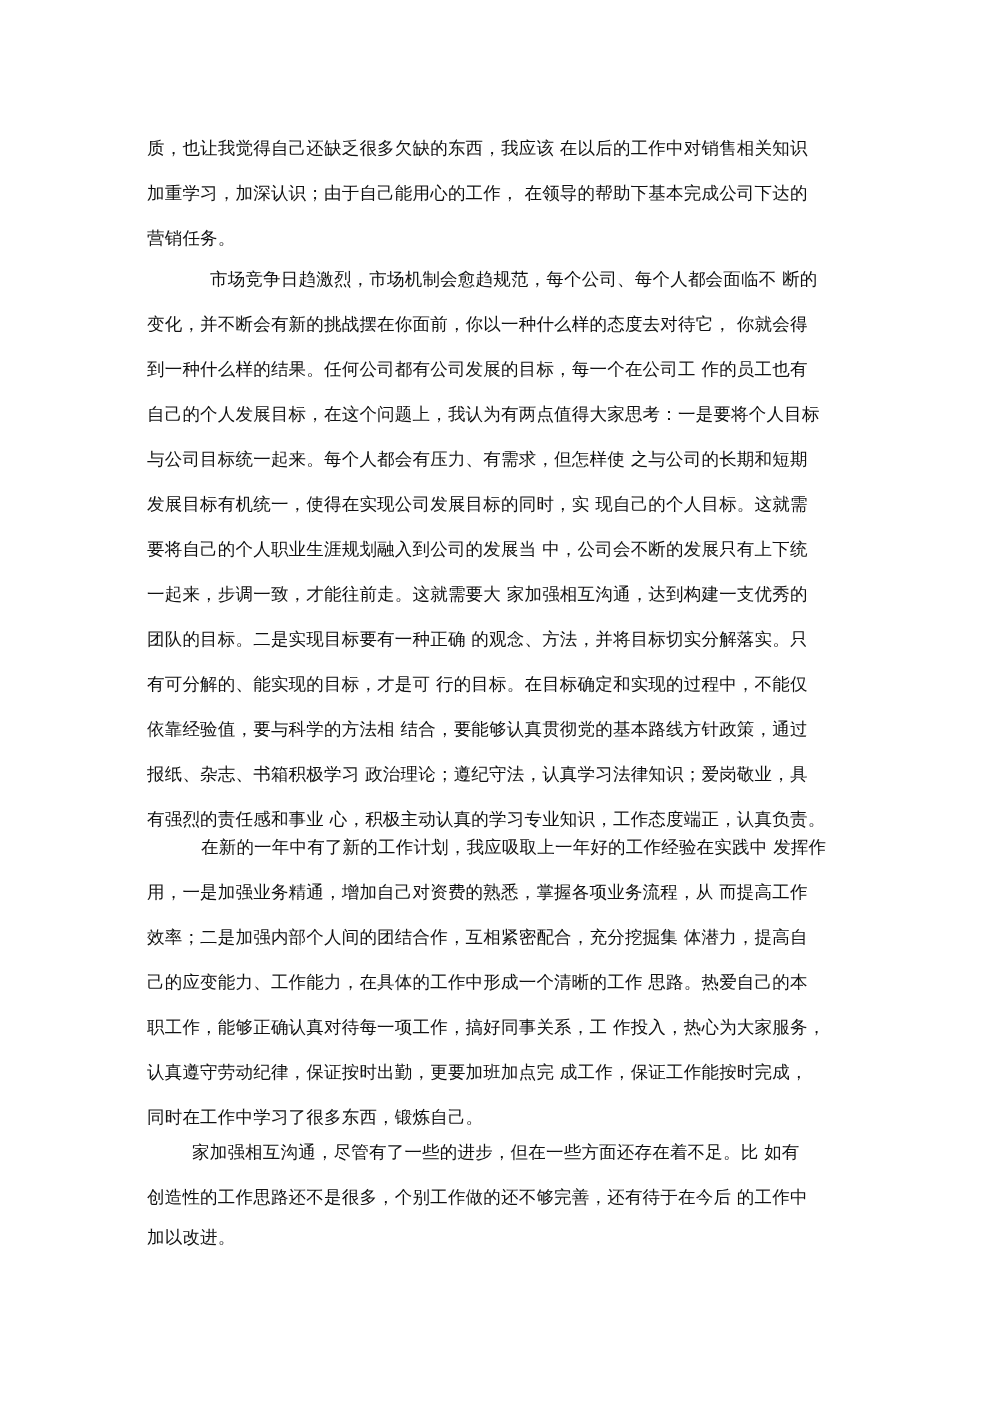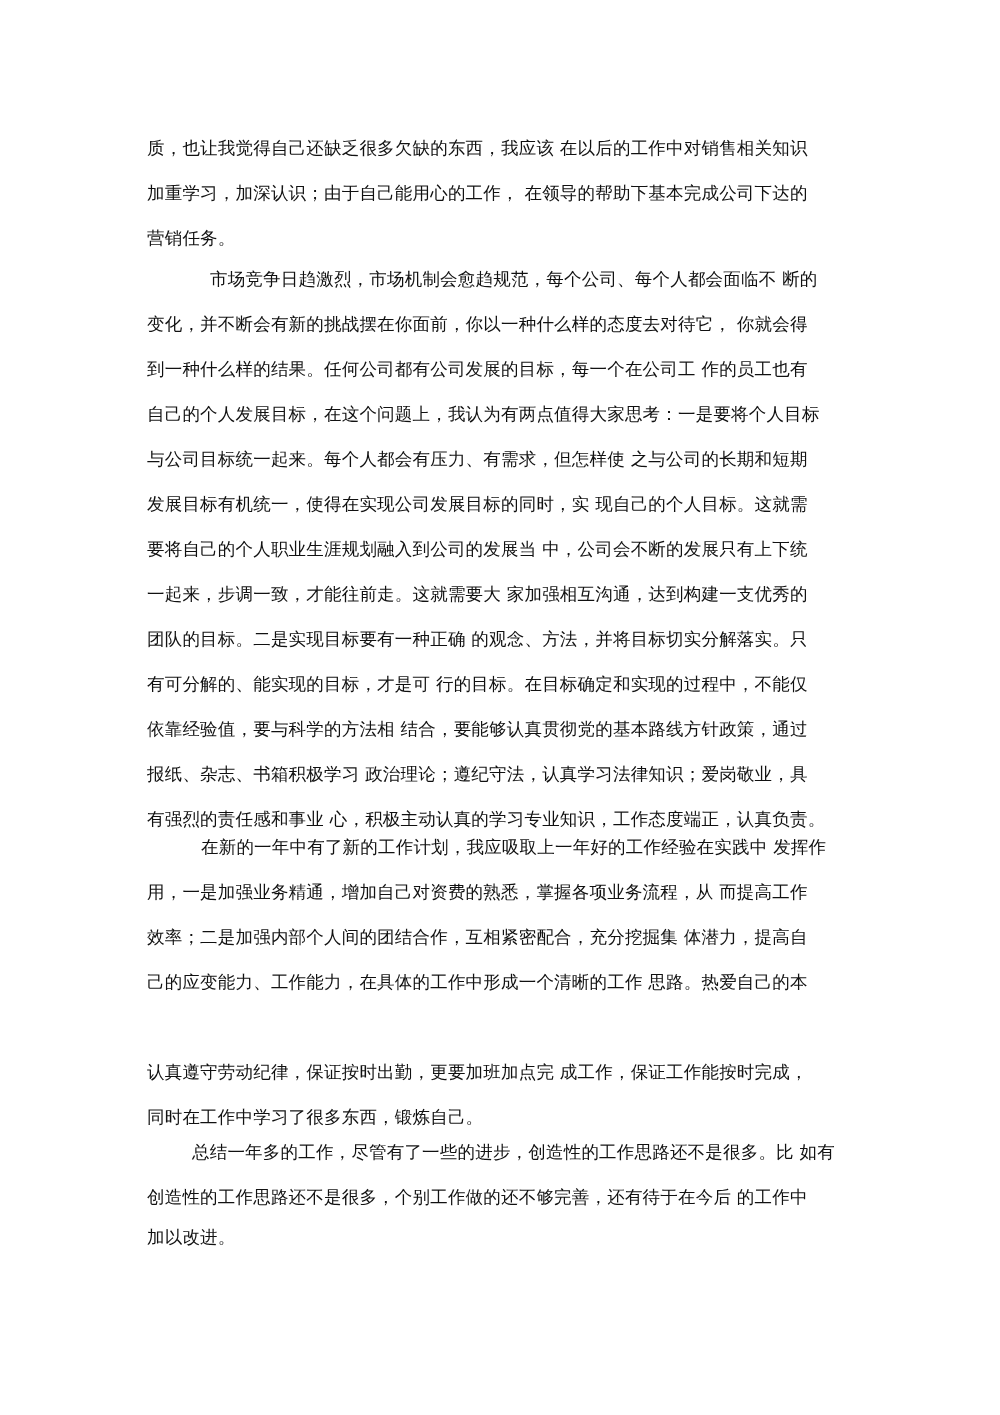--- a/index.html
+++ b/index.html
@@ -39,19 +39,20 @@
   <div class="line" style="top:628px">团队的目标。二是实现目标要有一种正确 的观念、方法，并将目标切实分解落实。只</div>
   <div class="line" style="top:673px">有可分解的、能实现的目标，才是可 行的目标。在目标确定和实现的过程中，不能仅</div>
   <div class="line" style="top:718px">依靠经验值，要与科学的方法相 结合，要能够认真贯彻党的基本路线方针政策，通过</div>
   <div class="line" style="top:763px">报纸、杂志、书箱积极学习 政治理论；遵纪守法，认真学习法律知识；爱岗敬业，具</div>
   <div class="line" style="top:808px">有强烈的责任感和事业 心，积极主动认真的学习专业知识，工作态度端正，认真负责。</div>
 
   <div class="line" style="top:836px; left:201px; width:656px">在新的一年中有了新的工作计划，我应吸取上一年好的工作经验在实践中 发挥作</div>
   <div class="line" style="top:881px">用，一是加强业务精通，增加自己对资费的熟悉，掌握各项业务流程，从 而提高工作</div>
   <div class="line" style="top:926px">效率；二是加强内部个人间的团结合作，互相紧密配合，充分挖掘集 体潜力，提高自</div>
   <div class="line" style="top:971px">己的应变能力、工作能力，在具体的工作中形成一个清晰的工作 思路。热爱自己的本</div>
+  <div class="line" style="top:1016px">职工作，能够正确认真对待每一项工作，搞好同事关系，工 作投入，热心为大家服务，</div>
   <div class="line" style="top:1061px">认真遵守劳动纪律，保证按时出勤，更要加班加点完 成工作，保证工作能按时完成，</div>
   <div class="line" style="top:1106px">同时在工作中学习了很多东西，锻炼自己。</div>
 
-  <div class="line" style="top:1141px; left:192px; width:665px">总结一年多的工作，尽管有了一些的进步，创造性的工作思路还不是很多。比 如有</div>
+  <div class="line" style="top:1141px; left:192px; width:665px">家加强相互沟通，尽管有了一些的进步，但在一些方面还存在着不足。比 如有</div>
   <div class="line" style="top:1186px">创造性的工作思路还不是很多，个别工作做的还不够完善，还有待于在今后 的工作中</div>
   <div class="line" style="top:1226px">加以改进。</div>
 </div>
 
 </body></html>

